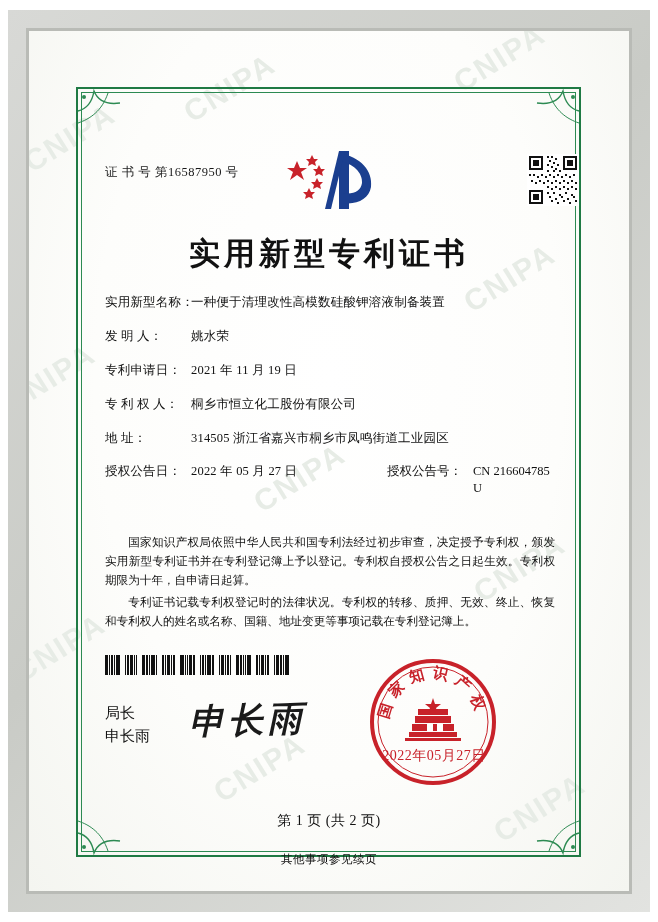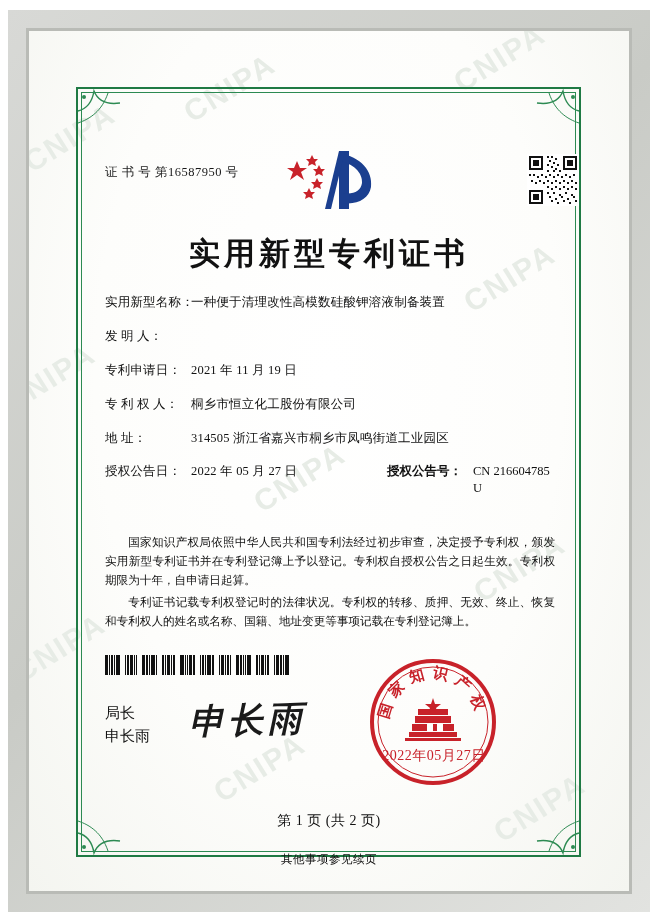--- a/index.html
+++ b/index.html
@@ -151,21 +151,20 @@
     flex: 1;
     letter-spacing: 0.2px;
   }
   .field-row.two-col .field-value {
     flex: 0 0 196px;
   }
   .field-label2 {
     width: 86px;
     flex: 0 0 86px;
     white-space: nowrap;
-    font-weight: bold;
   }
   .field-value2 { flex: 1; }
 
   .paragraphs {
     position: absolute;
     left: 76px; top: 487px;
     width: 450px;
     font-size: 11.6px;
     line-height: 1.62;
     color: #111;
@@ -390,20 +389,21 @@
 
       <div class="title">实用新型专利证书</div>
 
       <div class="fields">
         <div class="field-row">
           <div class="field-label">实用新型名称：</div>
           <div class="field-value">一种便于清理改性高模数硅酸钾溶液制备装置</div>
         </div>
         <div class="field-row">
           <div class="field-label">发 明 人：</div>
+          <div class="field-value">姚水荣</div>
         </div>
         <div class="field-row">
           <div class="field-label">专利申请日：</div>
           <div class="field-value">2021 年 11 月 19 日</div>
         </div>
         <div class="field-row">
           <div class="field-label">专 利 权 人：</div>
           <div class="field-value">桐乡市恒立化工股份有限公司</div>
         </div>
         <div class="field-row">

